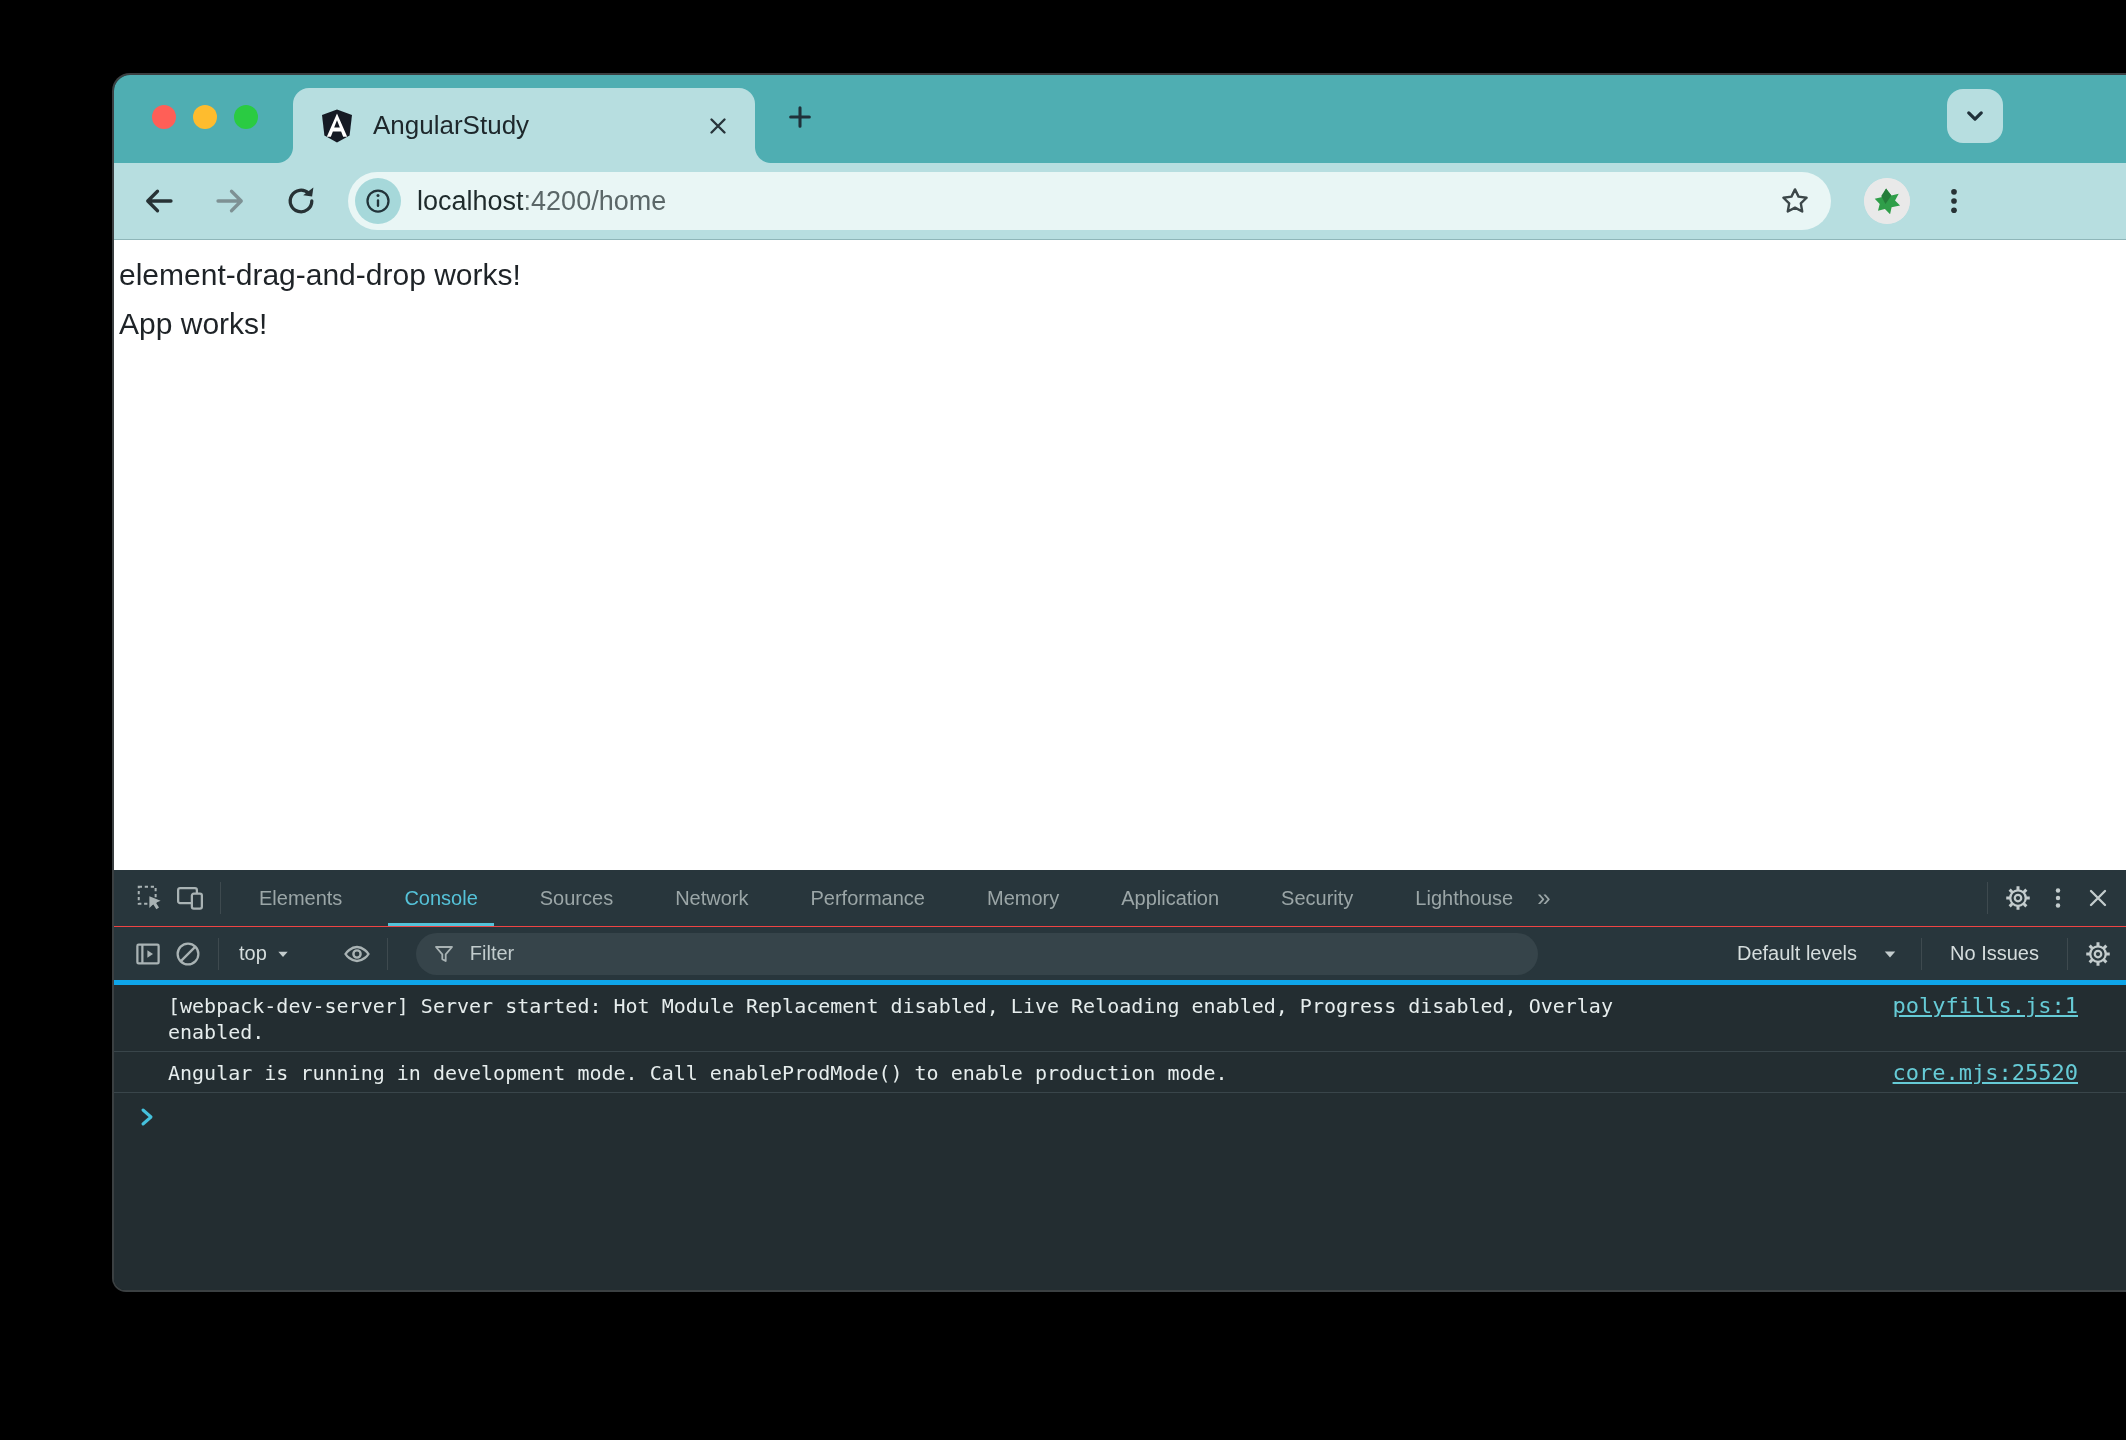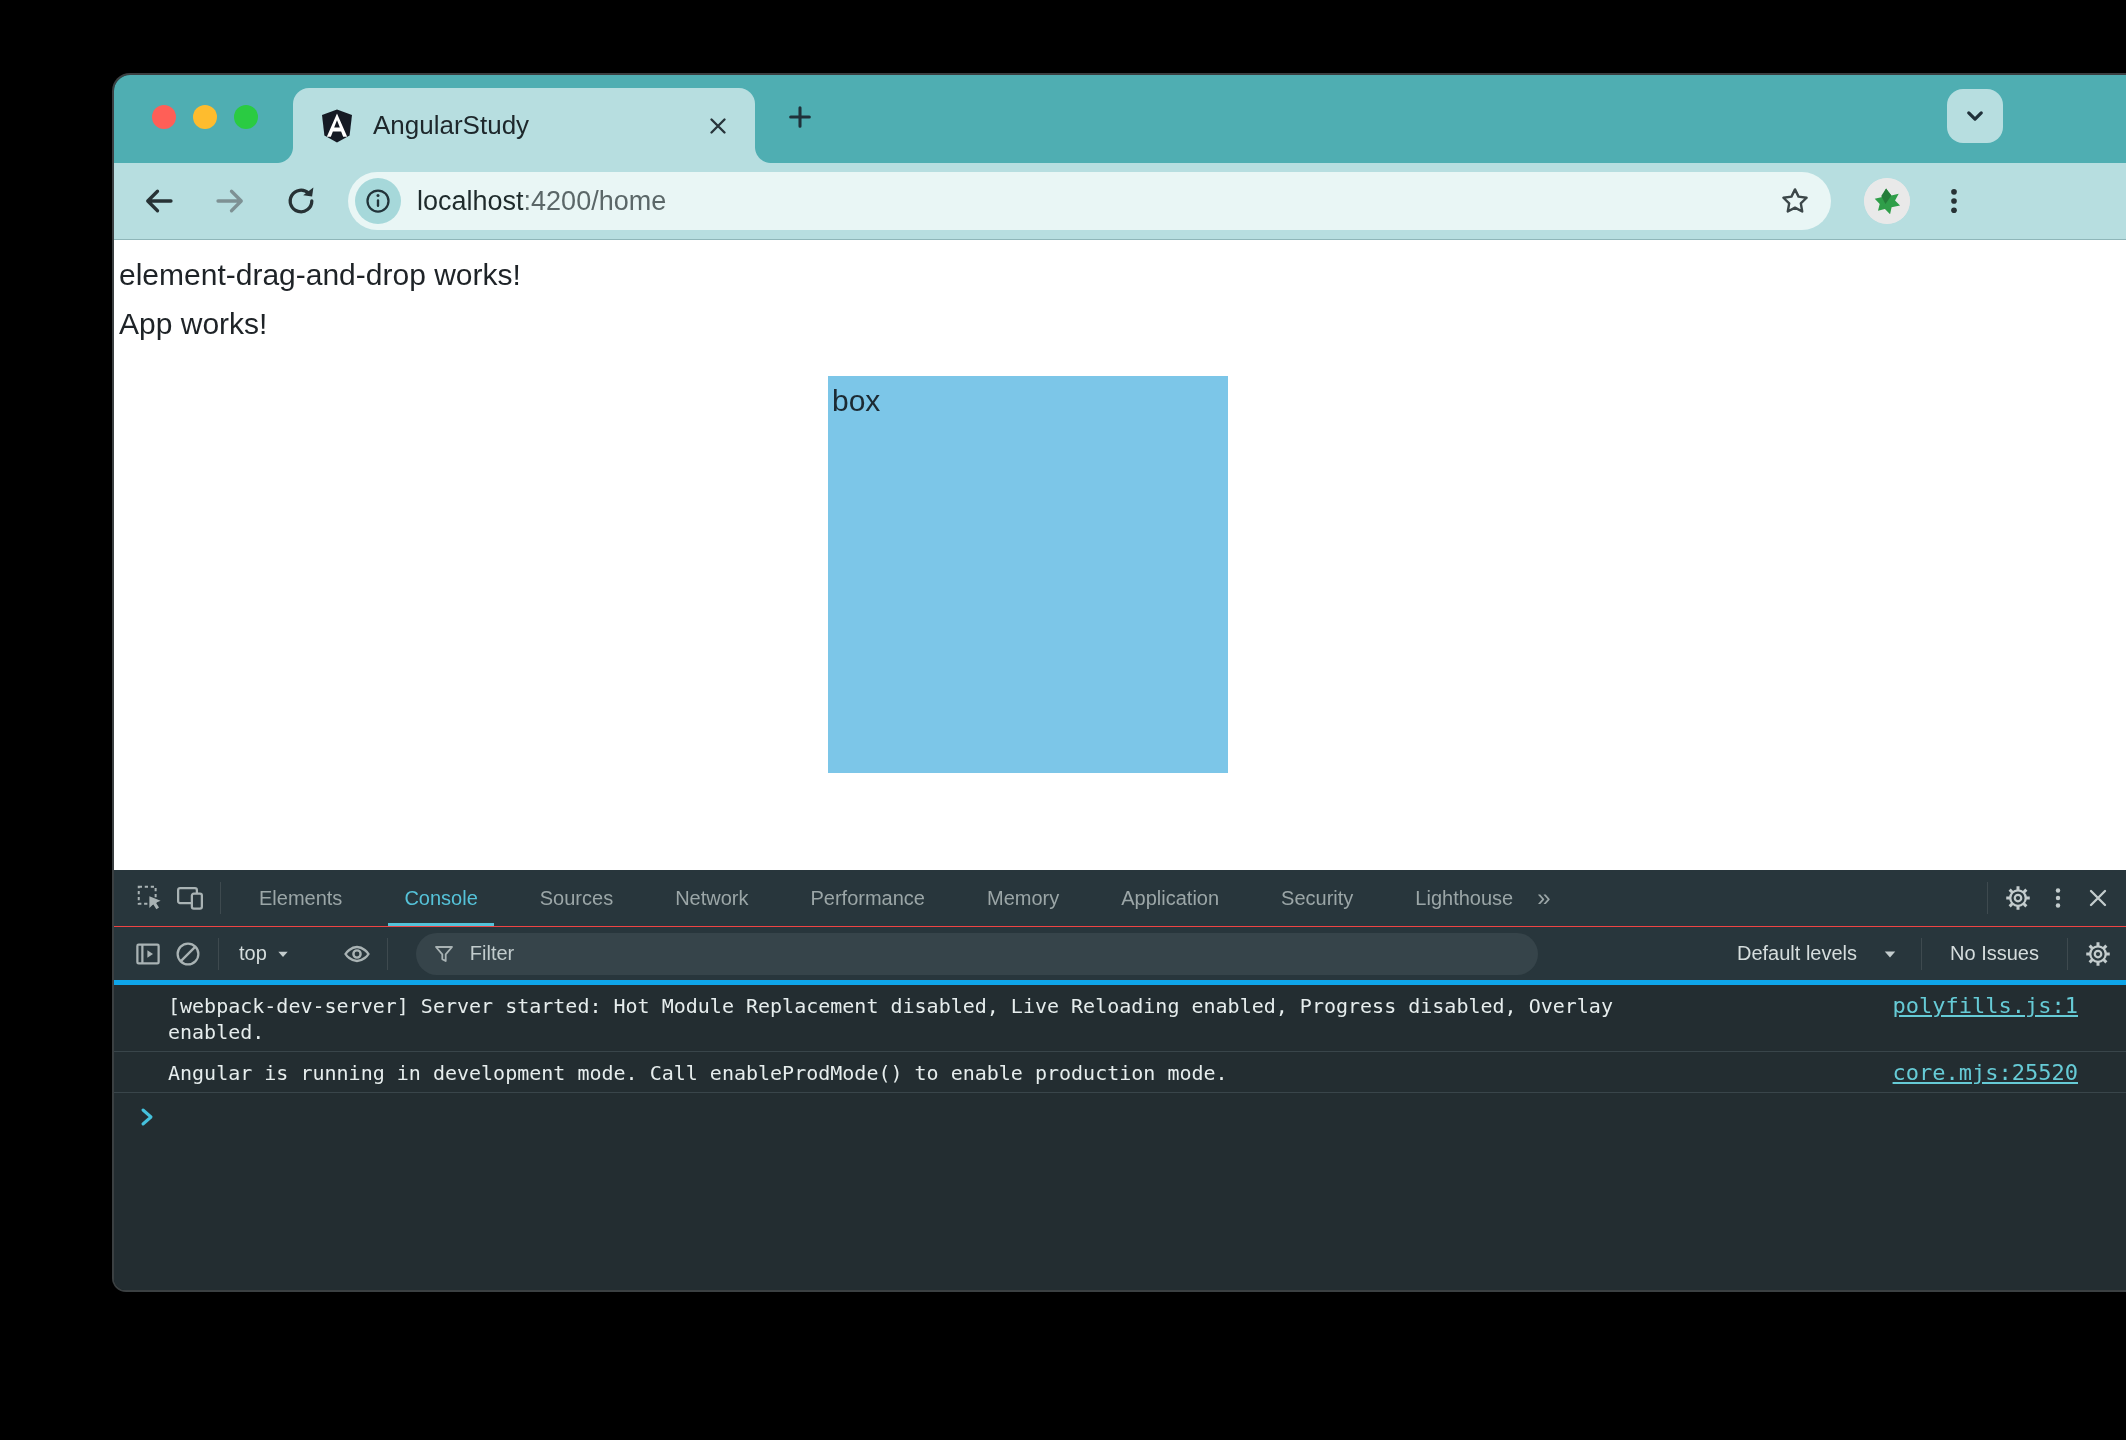--- a/index.html
+++ b/index.html
@@ -165,23 +165,20 @@
         <circle cx="12" cy="5.5" r="2" fill="#273235"></circle>
           <circle cx="12" cy="12" r="2" fill="#273235"></circle>
           <circle cx="12" cy="18.5" r="2" fill="#273235"></circle>
       </svg>
     </div>
   </div>
 
   <div class="page">
     <p>element-drag-and-drop works!</p>
     <p>App works!</p>
-    <div class="box">
-      <span>box</span>
-    </div>
   </div>
 
   <div class="devtools">
 
     <div class="dt-tabrow">
       <div class="dt-iconbtn">
         <svg width="30" height="30" viewBox="0 0 24 24">
           <rect x="3" y="3" width="13.5" height="13.5" fill="none" stroke="#a9b3b4" stroke-width="1.6" stroke-dasharray="2.6 2.2"></rect>
           <path d="M11.5 10.5l9 3.6-3.8 1.6 2.5 3.9-2.1 1.3-2.5-3.9-3.1 2.9z" fill="#a9b3b4"></path>
         </svg>

